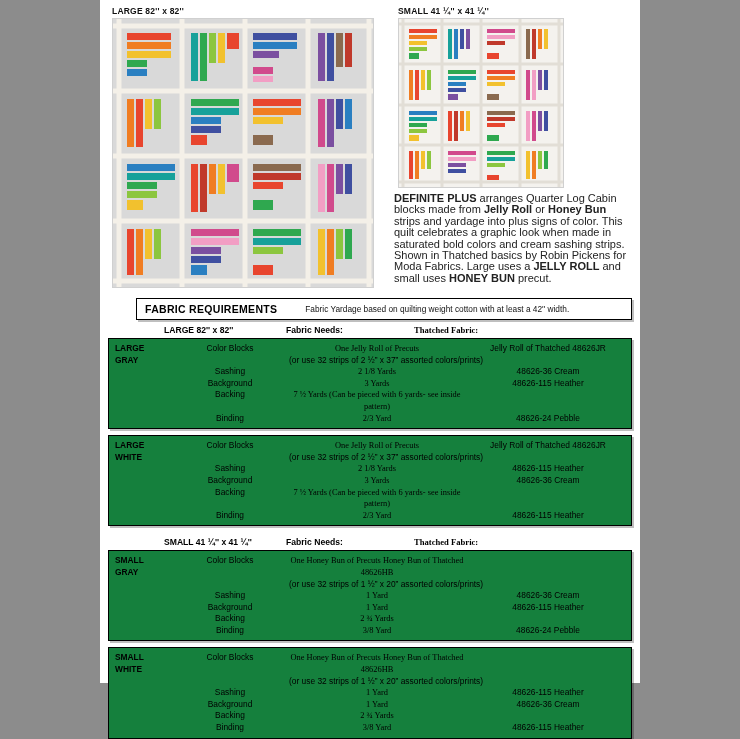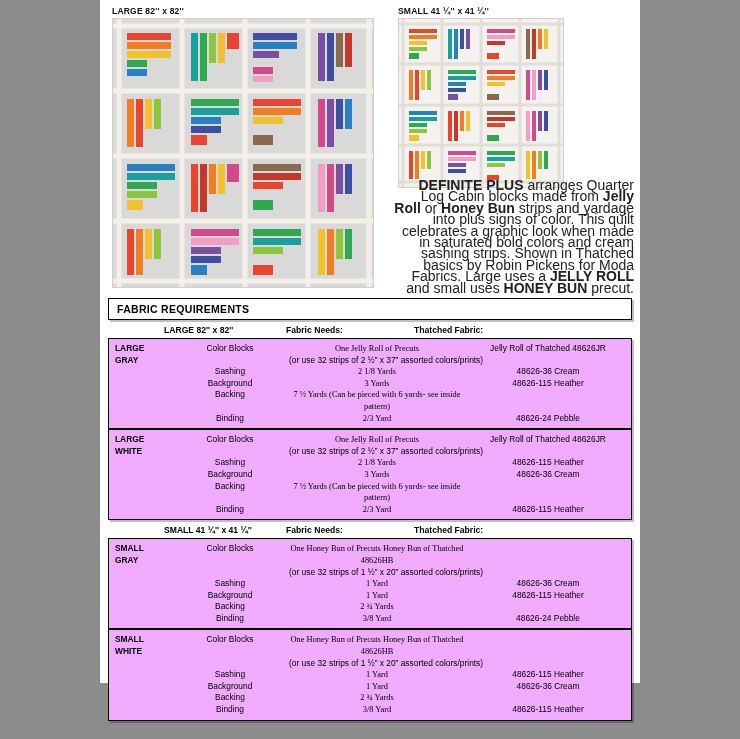--- a/index.html
+++ b/index.html
@@ -19,42 +19,43 @@
     position:absolute;font-size:8.5px;font-weight:bold;color:#111;
     letter-spacing:.2px;
   }
   #large-label{left:12px;top:6px;}
   #small-label{left:298px;top:6px;}
   .quilt-frame{position:absolute;background:#e8e8e8;border:1px solid #d0d0d0;}
   #large-quilt{left:12px;top:18px;width:260px;height:268px;}
   #small-quilt{left:298px;top:18px;width:164px;height:168px;}
   .quilt-canvas{position:absolute;left:0;top:0;width:100%;height:100%;}
   .blurb{
-    position:absolute;left:294px;top:180px;width:240px;
-    font-size:14px;line-height:11.4px;color:#222;text-align:right;
+    position:absolute;left:294px;top:193px;width:240px;
+    font-size:11px;line-height:11.4px;color:#222;
   }
   .blurb b{font-weight:bold;}
   
   .req-wrap{position:absolute;left:8px;top:298px;width:524px;}
   .req-header{
     border:1px solid #000;background:#fff;height:20px;
     display:flex;align-items:center;padding:0 8px;
     box-shadow:2px 2px 0 rgba(0,0,0,.25);
+    margin-left:28px;
   }
   .req-title{font-size:10.5px;font-weight:bold;letter-spacing:.3px;}
   .req-sub{font-size:8.3px;margin-left:28px;color:#111;}
   .size-header{
     display:flex;font-size:8.6px;font-weight:bold;padding:5px 0 3px 0;
   }
   .size-header .c1{width:56px;}
   .size-header .c2{width:122px;}
   .size-header .c3{width:128px;}
-  .size-header .c4{flex:1;}
+  .size-header .c4{flex:1;font-family:Liberation Serif, serif;}
   .block{
-    border:1px solid #000;background:#f0abfc;margin-bottom:0;
+    border:1px solid #000;background:#15803d;margin-bottom:6px;
     box-shadow:2px 2px 0 rgba(0,0,0,.25);
     padding:4px 0 4px 0;
   }
   .blk-row{display:flex;font-size:8.4px;line-height:11.6px;}
   .blk-name{width:56px;padding-left:6px;font-weight:bold;}
   .blk-name .l2{display:block;}
   .blk-items{flex:1;}
   .item{display:flex;text-align:center;}
   .item .label{width:118px;}
   .item .amount{width:176px;font-family:Liberation Serif, serif;}
@@ -325,20 +326,21 @@
 
     <div class="blurb">
       <b>DEFINITE PLUS</b><span> arranges Quarter Log Cabin blocks made from </span><b>Jelly Roll</b><span> or </span><b>Honey Bun</b><span> strips and yardage into plus signs of color. This quilt celebrates a graphic look when made in saturated bold colors and cream sashing strips. Shown in Thatched basics by Robin Pickens for Moda Fabrics. Large uses a </span><b>JELLY ROLL</b><span> and small uses </span><b>HONEY BUN</b><span> precut.</span>
     </div>
   </div>
 
   <div class="req-wrap">
 
     <div class="req-header">
       <span class="req-title">FABRIC REQUIREMENTS</span>
+      <span class="req-sub">Fabric Yardage based on quilting weight cotton with at least a 42'' width.</span>
     </div>
 
     <div class="size-header">
       <span class="c1"></span>
       <span class="c2">LARGE 82'' x 82''</span>
       <span class="c3">Fabric Needs:</span>
       <span class="c4">Thatched Fabric:</span>
     </div>
 
     <div class="block">

